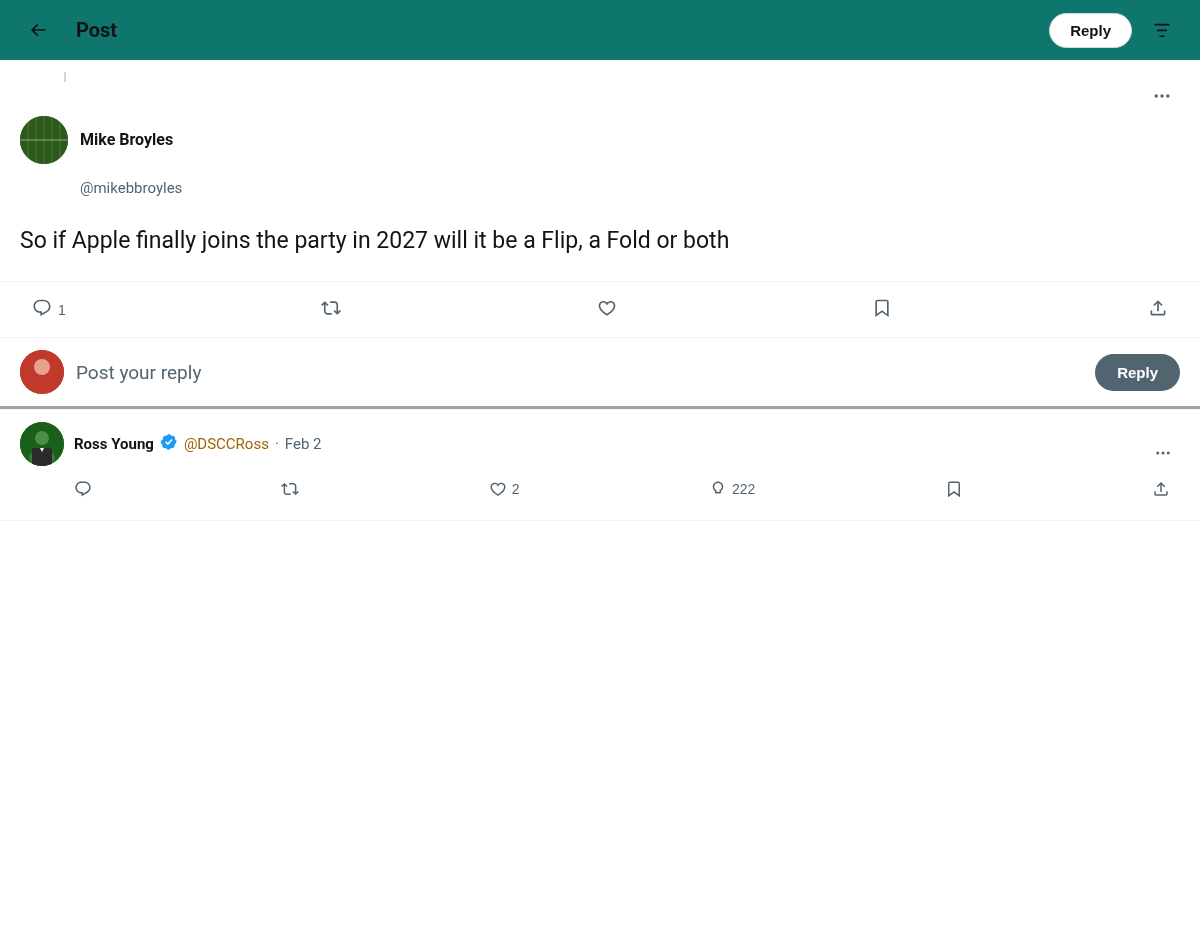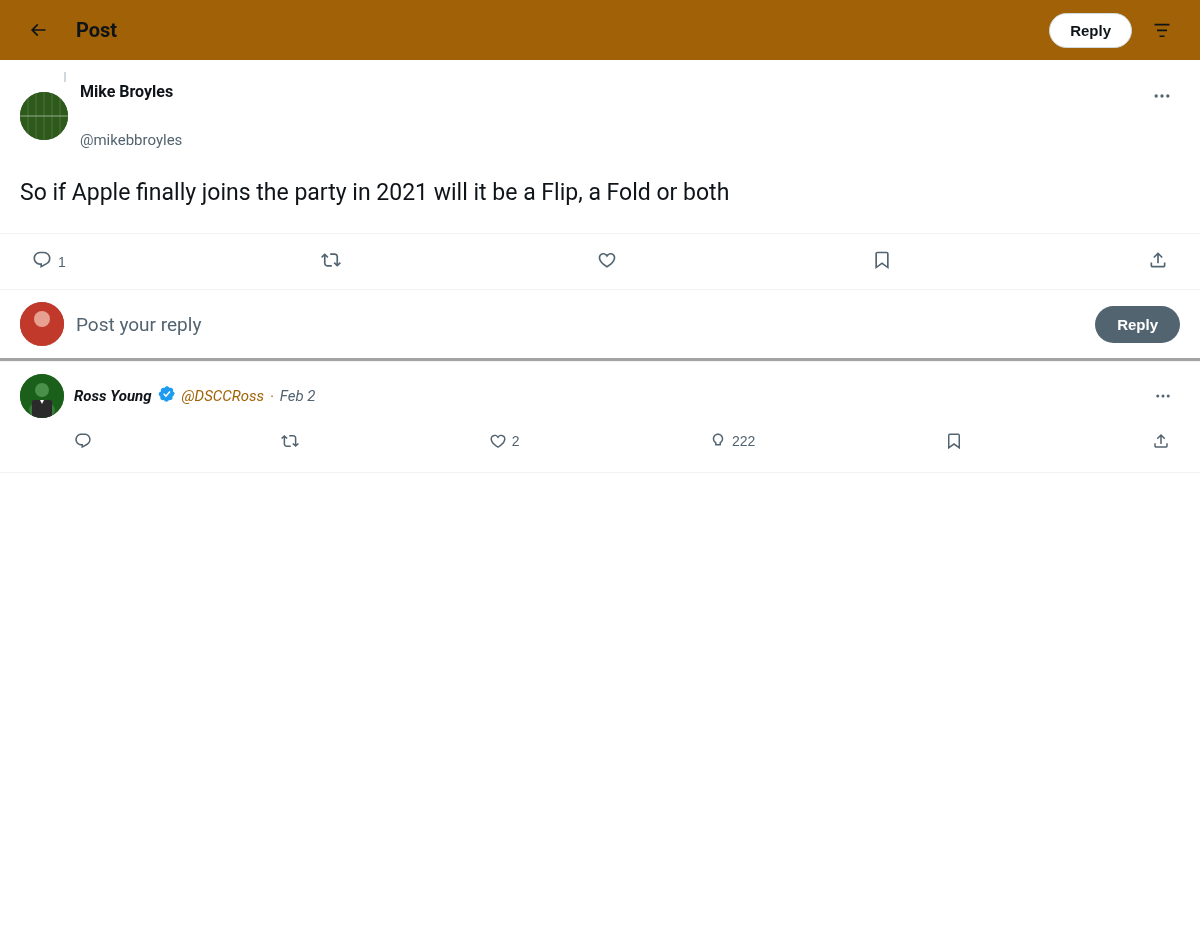--- a/index.html
+++ b/index.html
@@ -10,21 +10,21 @@
       max-width: 1200px;
       margin: 0 auto;
     }
 
     
     .header {
       display: flex;
       align-items: flex-start;
       justify-content: space-between;
       padding: 12px 20px;
-      background: #a16207;
+      background: #0f766e;
       position: sticky;
       top: 0;
       z-index: 10;
     }
     .header-left {
       display: flex;
       align-items: center;
       gap: 20px;
     }
     .back-btn {
@@ -104,20 +104,21 @@
       color: #fff;
     }
     .author-info {
       display: flex;
       flex-direction: column;
     }
     .author-name {
       font-size: 16px;
       font-weight: 700;
       color: #0f1419;
+      margin-top: 48px;
     }
     .author-handle {
       font-size: 15px;
       color: #536471;
       margin-top: 30px;
     }
     .more-btn {
       background: none;
       border: none;
       cursor: pointer;
@@ -216,24 +217,23 @@
       cursor: pointer;
     }
 
     
     .reply-tweet {
       padding: 12px 20px;
       border-bottom: 1px solid #eff3f4;
     }
     .reply-tweet-header {
       display: flex;
-      align-items: center;
+      align-items: flex-end;
       justify-content: space-between;
       margin-bottom: 4px;
-      font-style: italic;
     }
     .reply-author {
       display: flex;
       align-items: center;
       gap: 10px;
     }
     .reply-author-info {
       display: flex;
       align-items: center;
       gap: 6px;
@@ -368,21 +368,21 @@
     <button class="more-btn">
       <svg width="20" height="20" viewBox="0 0 24 24">
         <circle cx="5" cy="12" r="2"></circle>
           <circle cx="12" cy="12" r="2"></circle>
           <circle cx="19" cy="12" r="2"></circle>
       </svg>
     </button>
   </div>
 
   <div class="post-content-area">
-    <p class="post-text">So if Apple finally joins the party in 2021 will it be a Flip, a Fold or both</p>
+    <p class="post-text">So if Apple finally joins the party in 2027 will it be a Flip, a Fold or both</p>
   </div>
 </div>
 
 <div class="divider"></div>
 
 <div class="action-bar">
   <button class="action-item">
     <span class="action-icon">
       <svg width="20" height="20" viewBox="0 0 24 24">
         <path d="M1.751 10c0-4.42 3.584-8 8.005-8h4.366c4.49 0 8.129 3.64 8.129 8.13 0 2.96-1.607 5.68-4.196 7.11l-8.054 4.46v-3.69h-.067c-4.49.1-8.183-3.51-8.183-8.01zm8.005-6c-3.317 0-6.005 2.69-6.005 6 0 3.37 2.77 6.08 6.138 6.01l.351-.01h1.761v2.3l5.087-2.81c1.951-1.08 3.163-3.13 3.163-5.36 0-3.39-2.744-6.13-6.129-6.13H9.756z"></path>

